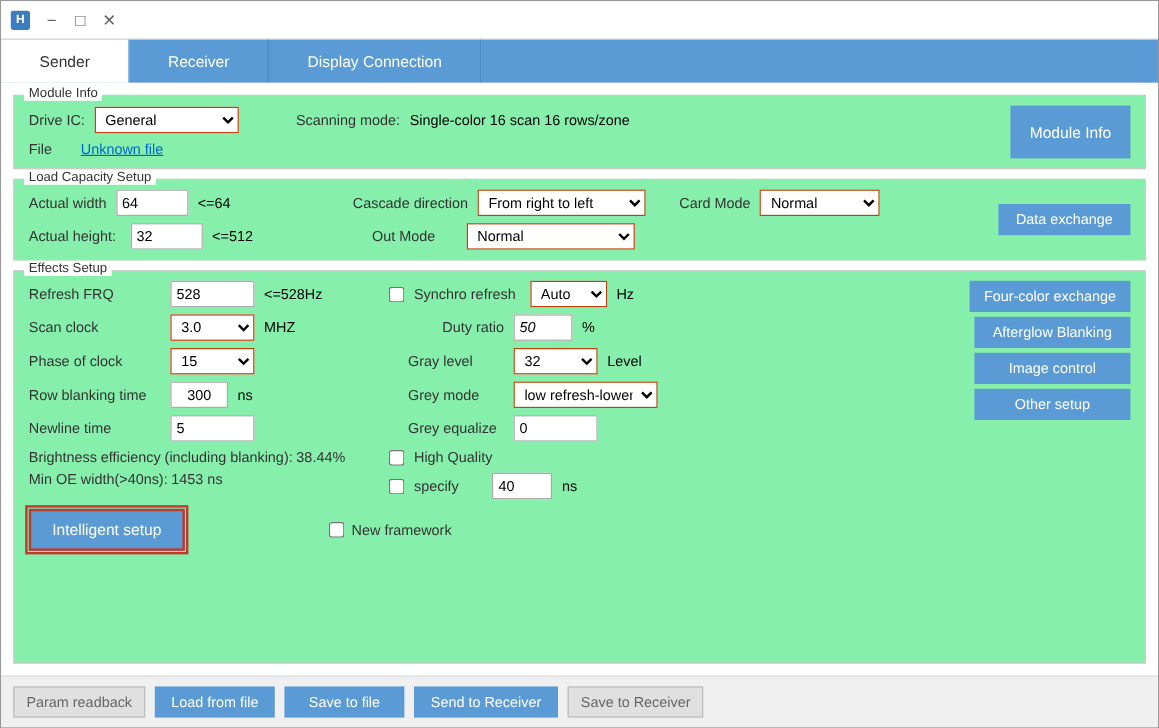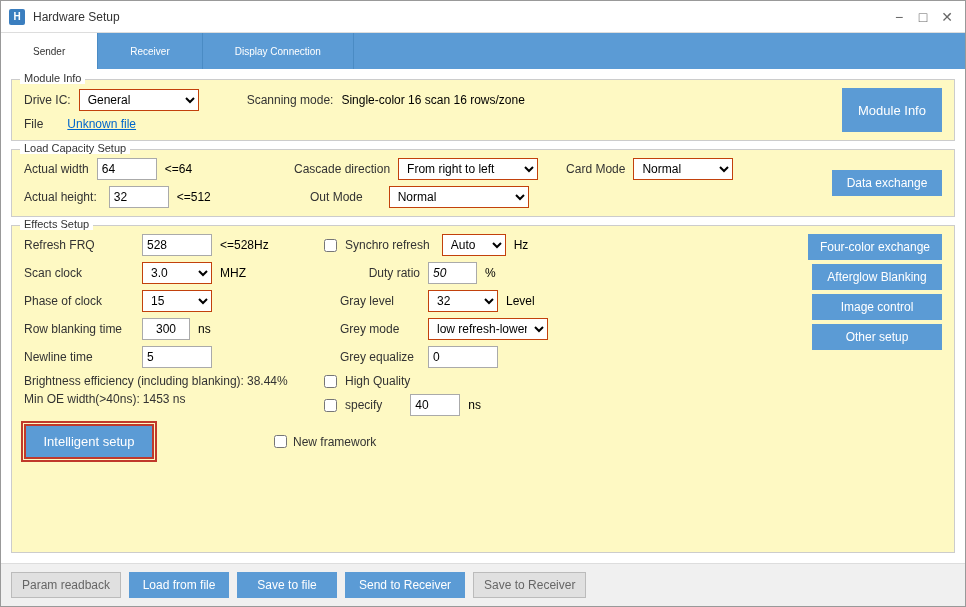--- a/index.html
+++ b/index.html
@@ -7,26 +7,26 @@
     
     .window { width: 966px; height: 607px; background: #f0f0f0; border: 1px solid #999; display: flex; flex-direction: column; }
     
     .title-bar { background: #fff; display: flex; align-items: center; padding: 6px 8px; border-bottom: 1px solid #ddd; height: 32px; }
     .title-bar-icon { width: 16px; height: 16px; background: #3a7ebf; margin-right: 8px; border-radius: 2px; display: flex; align-items: center; justify-content: center; color: white; font-size: 10px; font-weight: bold; }
     .title-bar-text { flex: 1; font-size: 12px; color: #333; }
     .title-bar-controls { display: flex; gap: 4px; }
     .title-btn { width: 20px; height: 18px; background: none; border: none; cursor: pointer; display: flex; align-items: center; justify-content: center; color: #666; font-size: 14px; }
     
     .tab-bar { background: #5b9bd5; display: flex; height: 36px; }
-    .tab { padding: 8px 32px; color: white; cursor: pointer; border-right: 1px solid #4a8bc4; display: flex; align-items: center; font-size: 10px; }
+    .tab { padding: 8px 32px; color: white; cursor: pointer; border-right: 1px solid #4a8bc4; display: flex; align-items: center; font-size: 13px; }
     .tab.active { background: #fff; color: #333; border-bottom: none; }
     
     .content { flex: 1; background: #fff; padding: 10px; display: flex; flex-direction: column; gap: 8px; overflow: hidden; }
     
-    .section { border: 1px solid #ccc; padding: 8px 12px; position: relative; background: #fef9c3; }
+    .section { border: 1px solid #ccc; padding: 8px 12px; position: relative; background: #86efac; }
     .section-title { position: absolute; top: -8px; left: 8px; background: #fff; padding: 0 4px; font-size: 11px; color: #333; }
     
     .row { display: flex; align-items: center; gap: 8px; margin-bottom: 6px; }
     .row:last-child { margin-bottom: 0; }
     
     label { color: #333; white-space: nowrap; }
     
     input[type="text"] { border: 1px solid #aaa; padding: 2px 4px; height: 22px; background: white; }
     
     select { border: 1px solid #c2410c; padding: 2px 4px; height: 22px; background: white; cursor: pointer; }
@@ -42,21 +42,20 @@
     
     .brightness-row { font-size: 11px; color: #333; margin-bottom: 4px; }
   </style>
 </head>
 <body>
 
 <div class="window">
 
   <div class="title-bar">
     <div class="title-bar-icon">H</div>
-    <span class="title-bar-text">Hardware Setup</span>
     <div class="title-bar-controls">
       <button class="title-btn">−</button>
       <button class="title-btn">□</button>
       <button class="title-btn close">✕</button>
     </div>
   </div>
 
   <div class="tab-bar">
     <div class="tab active">Sender</div>
     <div class="tab">Receiver</div>

